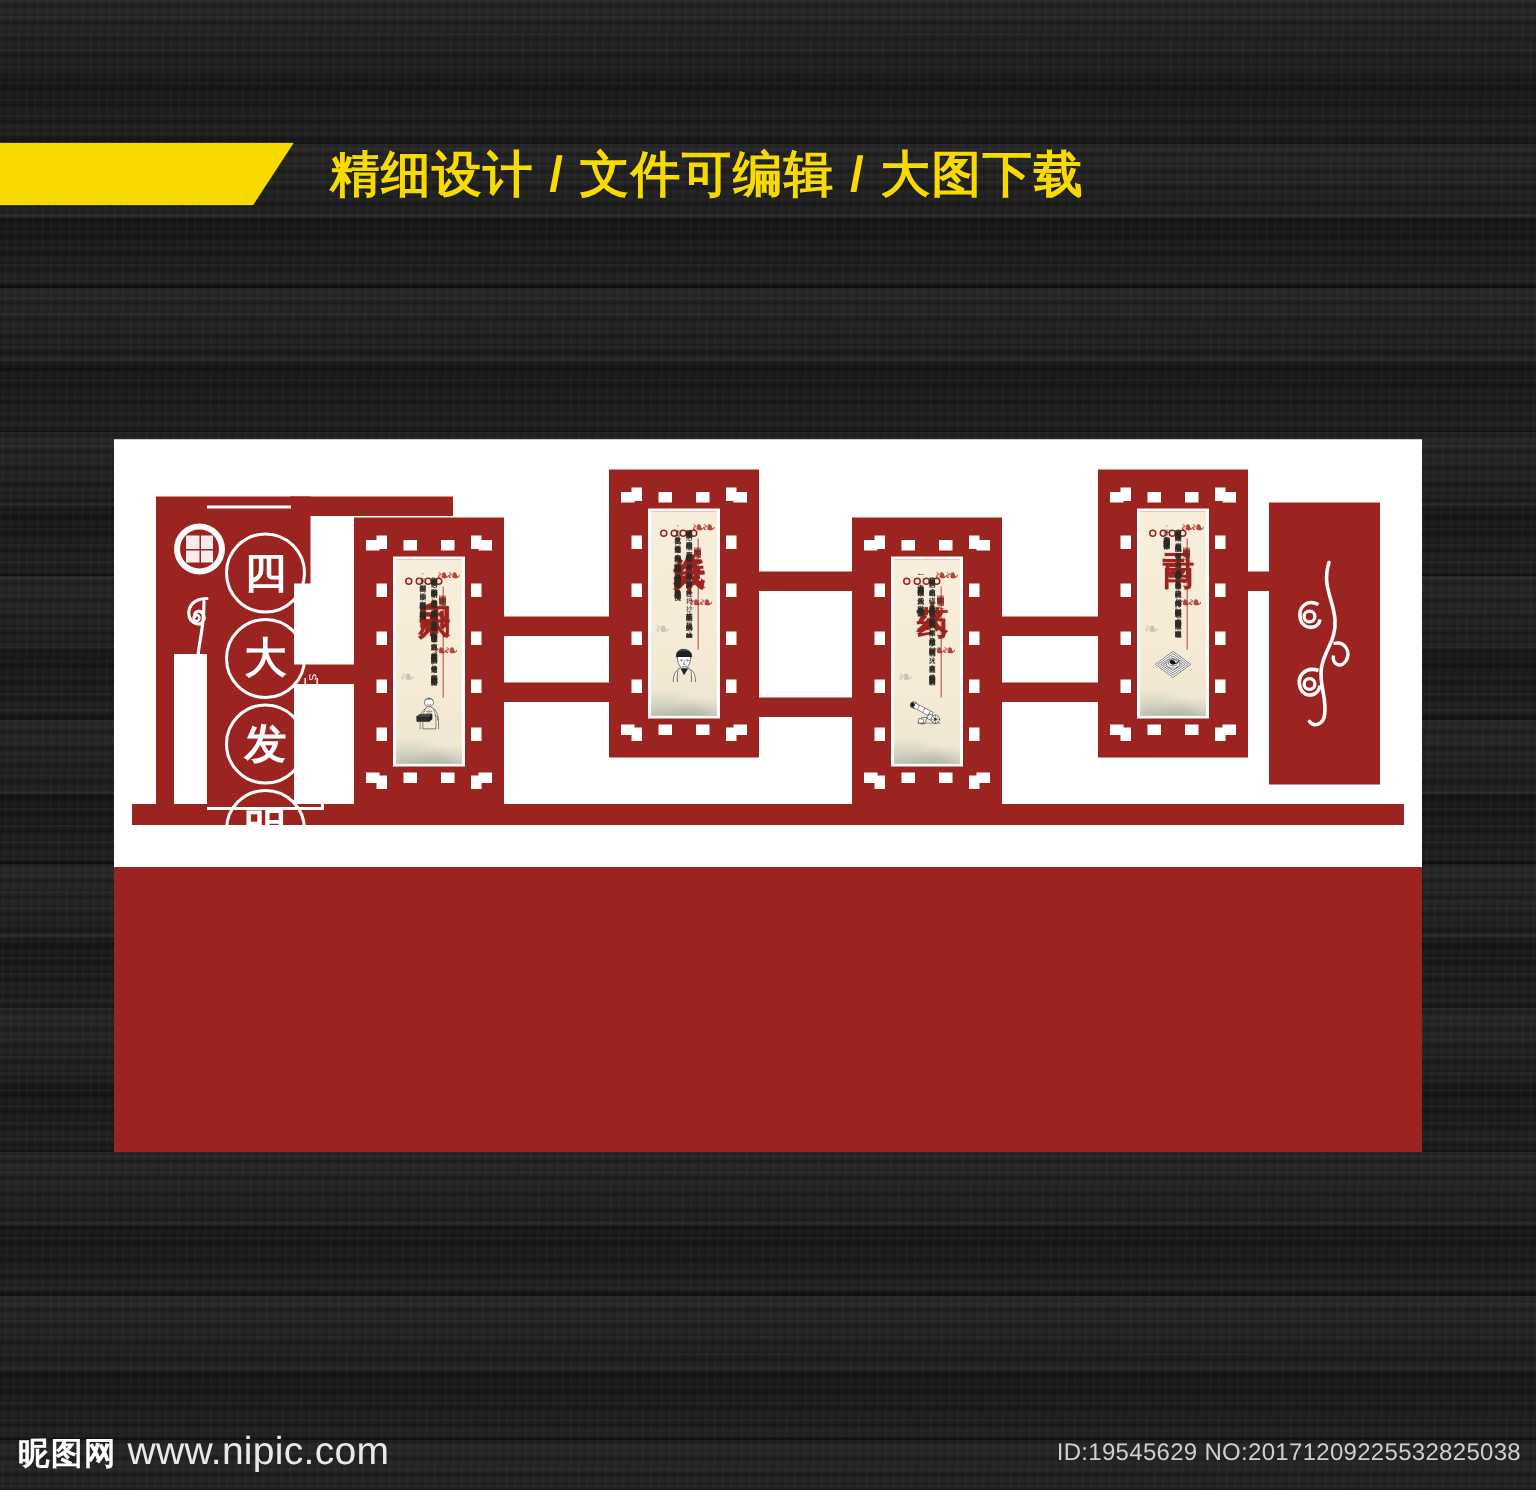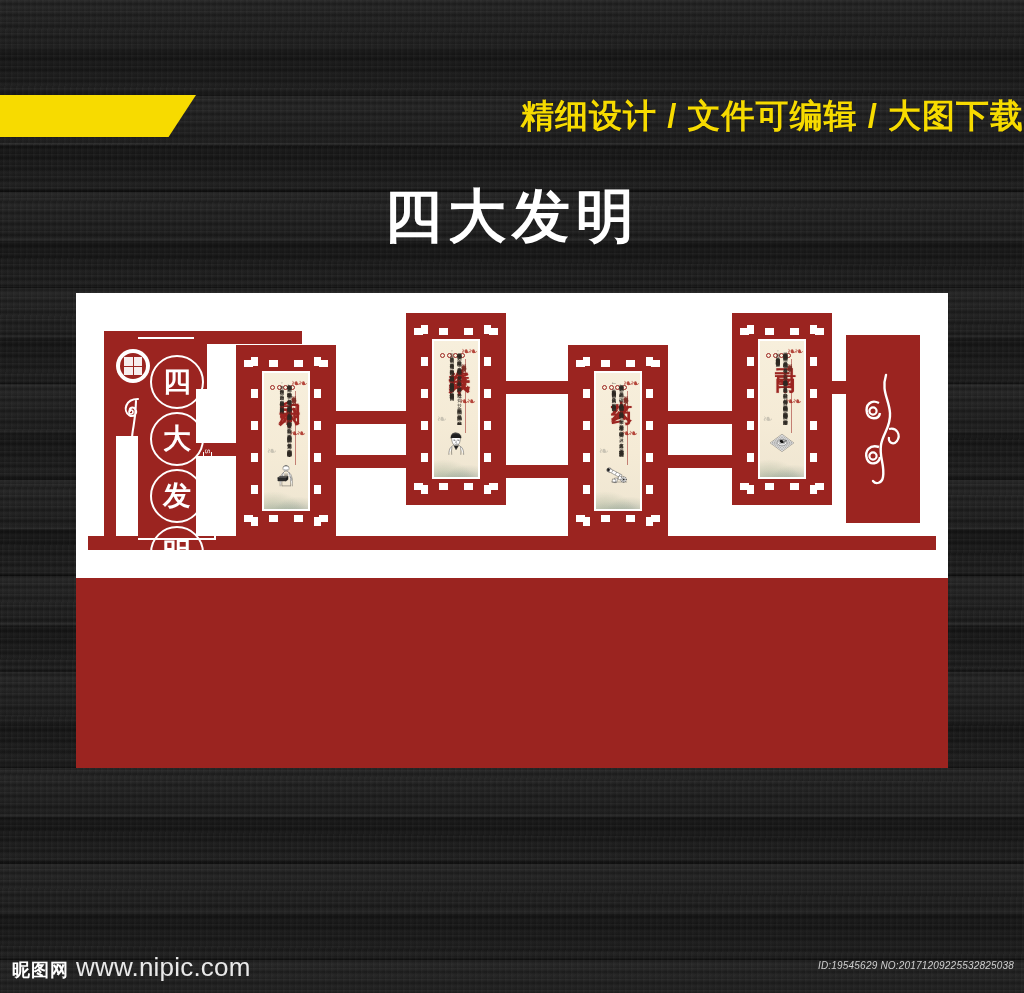--- a/index.html
+++ b/index.html
@@ -38,21 +38,20 @@
         rgba(0,0,0,0.05) 6px);
     pointer-events:none;
   }
 
   
   .ribbon-row {
     position: absolute; left: 0; top: 88px;
     width: 1024px; height: 56px;
     display: flex; align-items: center;
     z-index: 5;
-    justify-content: space-between;
   }
   .ribbon {
     width: 196px; height: 42px;
     background: var(--yellow, #F7DB00);
     clip-path: polygon(0 0, 100% 0, 86% 100%, 0 100%);
     flex: 0 0 auto;
   }
   .headline {
     color: var(--yellow, #F7DB00);
     font-size: 33px;
@@ -312,41 +311,39 @@
     z-index: 5;
   }
 
   
   .footer-left {
     position: absolute; left: 12px; top: 952px;
     display: flex; align-items: baseline; gap: 7px;
     z-index: 5;
   }
   .brand-cn {
-    color: #ffffff; font-size: 18px; font-weight: bold; letter-spacing: 1px;
+    color: #ffffff; font-size: 21px; font-weight: bold; letter-spacing: 1px;
   }
   .brand-url { color: #e9e9e9; font-size: 26px; letter-spacing: .2px; }
   .footer-right {
     position: absolute; right: 10px; top: 960px;
-    color: #cfcfcf; font-size: 10px; letter-spacing: .2px;
+    color: #cfcfcf; font-size: 16px; letter-spacing: .2px;
     z-index: 5;
-    font-style: italic;
   }
 </style>
 </head>
 <body style="background: rgb(29, 29, 29);">
 
 <div id="stage">
 
   <div class="ribbon-row">
     <div class="ribbon"></div>
     <div class="headline">精细设计 / 文件可编辑 / 大图下载</div>
   </div>
 
-  <div class="main-title">四大发明</div>
 
   <div class="artwork">
 
     <div class="art-bottom"></div>
 
     <div class="art-top">
 
       <div class="rail"></div>
       <div class="rail-right"></div>
 

